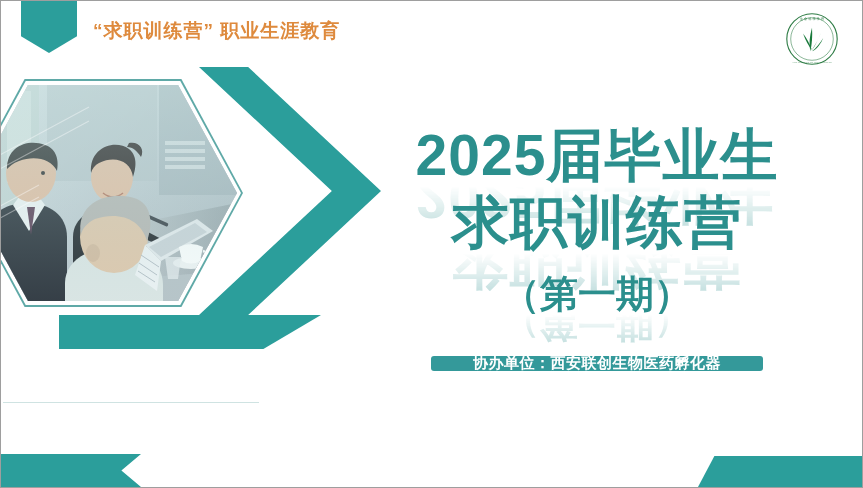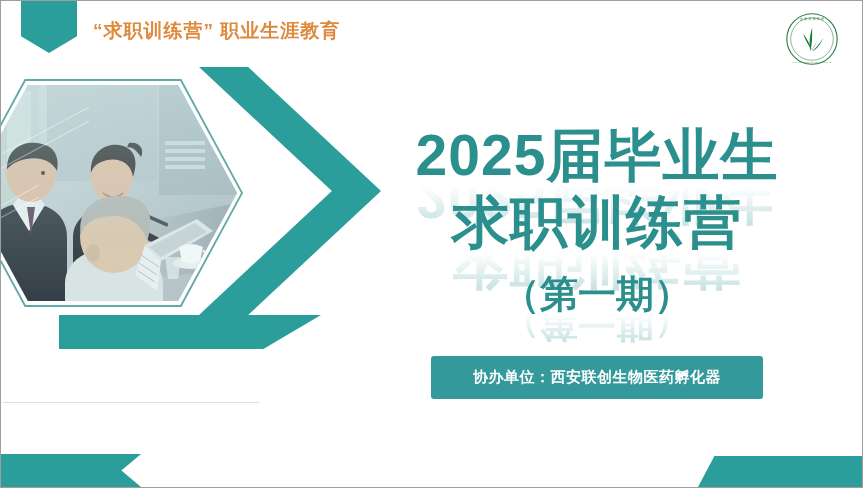--- a/index.html
+++ b/index.html
@@ -163,21 +163,21 @@
     font-weight: bold;
     letter-spacing: 0.5px;
   }
 
   
   .sponsor-bar {
     position: absolute;
     left: 430px;
     top: 355px;
     width: 332px;
-    height: 43px;
+    height: 15px;
     background: #34999a;
     border-radius: 3px;
     display: flex;
     align-items: center;
     justify-content: center;
   }
   .sponsor-text {
     color: #ffffff;
     font-size: 15px;
     font-weight: bold;

